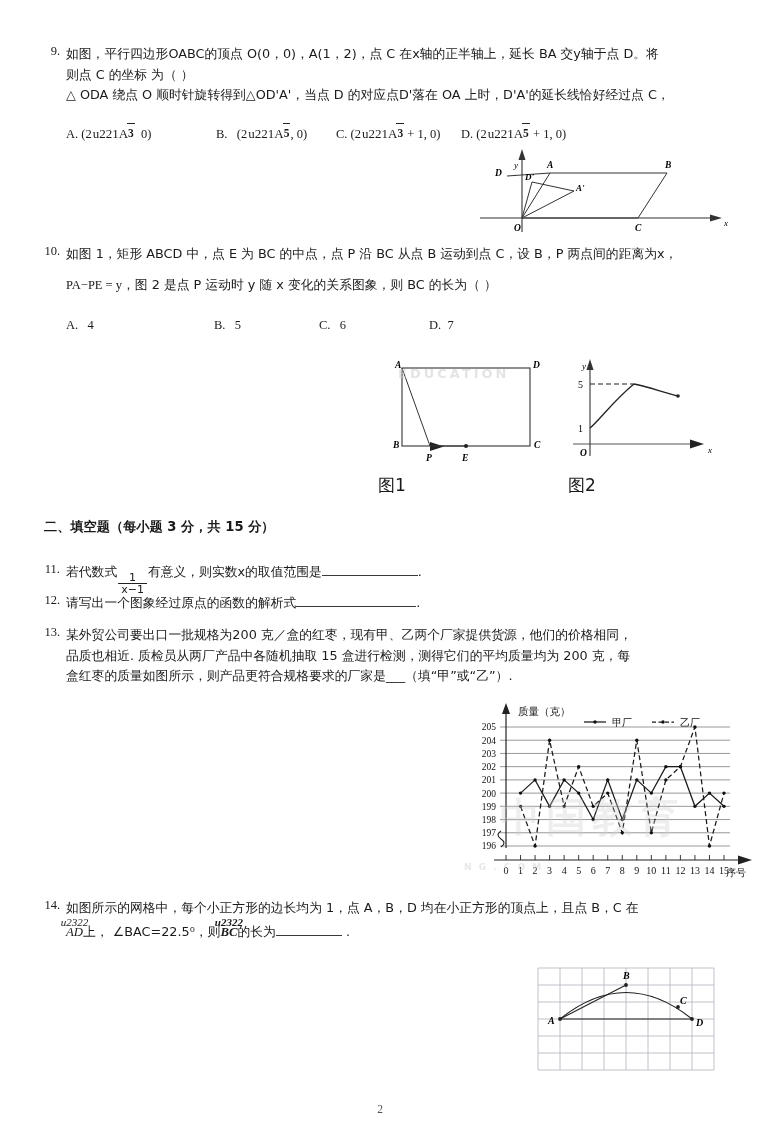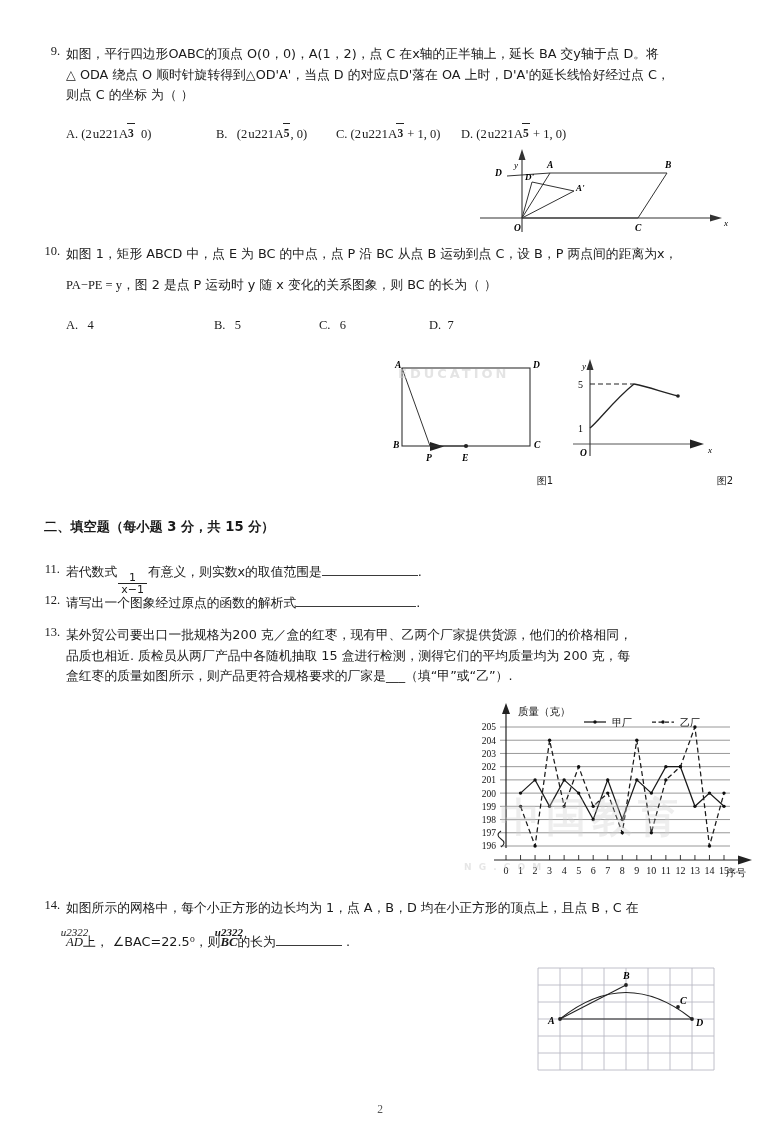--- a/index.html
+++ b/index.html
@@ -46,21 +46,21 @@
     content:"\u2322"; position:absolute; left:50%; transform:translateX(-50%);
     top:-8px; font-size:11px;
   }
   .ital { font-style:italic; }
 
   
   .sect { position:absolute; font-size:13.2px; font-weight:bold; }
 
   
   .fig { position:absolute; }
-  .figcap { text-align:right; font-size:10px; margin-top:2px; }
+  .figcap { text-align:left; font-size:17px; margin-top:2px; }
 
   
   .wm {
     position:absolute; color:#cfcfcf; opacity:.55;
     font-family:"DejaVu Sans", sans-serif; font-weight:bold;
     pointer-events:none; white-space:nowrap;
   }
 
   .pagenum {
     position:absolute; left:0; right:0; text-align:center;
@@ -70,22 +70,22 @@
 </style>
 </head>
 <body>
 
 <div class="page">
 
   <div class="q" style="left:32px; top:44px; width:700px;">
     <div class="qnum">9.</div>
     <div class="qbody">
       <div class="line zh">如图，平行四边形OABC的顶点 O(0，0)，A(1，2)，点 C 在x轴的正半轴上，延长 BA 交y轴于点 D。将</div>
+      <div class="line zh">则点 C 的坐标 为（    ）</div>
       <div class="line zh">△ ODA 绕点 O 顺时针旋转得到△OD'A'，当点 D 的对应点D'落在 OA 上时，D'A'的延长线恰好经过点 C，</div>
-      <div class="line zh">则点 C 的坐标 为（    ）</div>
       <div class="opts" style="margin-top:17px;">
         <div class="opt" style="width:150px;">
           <span>A.</span>
           <span>(2<span class="sqrt"><span class="radicand">3</span></span>&nbsp; 0)</span>
         </div>
         <div class="opt" style="width:120px;">
           <span>B.</span>
           &nbsp;&nbsp;<span>(2<span class="sqrt"><span class="radicand">5</span></span>, 0)</span>
         </div>
         <div class="opt" style="width:125px;">
@@ -327,21 +327,21 @@
         <line x1="190" y1="22" x2="212" y2="22" stroke="#1a1a1a" stroke-width="1.25" stroke-dasharray="4,2.5"></line>
         <circle cx="201" cy="22" r="1.7" fill="#111"></circle>
         <text x="218" y="25.5" font-size="10" fill="#111" font-family="&quot;DejaVu Sans&quot;, sans-serif">乙厂</text>
       </svg>
   </div>
 
   <div class="q" style="left:32px; top:898px; width:700px;">
     <div class="qnum">14.</div>
     <div class="qbody">
       <div class="line zh">如图所示的网格中，每个小正方形的边长均为 1，点 A，B，D 均在小正方形的顶点上，且点 B，C 在</div>
-      <div class="line zh" style="margin-top:13px;">
+      <div class="line zh" style="margin-top:3px;">
         <span class="arcover ital" style="font-family:'Liberation Serif',serif;">AD</span><span>上，  ∠BAC=22.5⁰，则</span><span class="arcover ital" style="font-family:'Liberation Serif',serif; font-weight:bold;">BC</span><span>的长为</span><span class="blank" style="width:66px;"></span>&nbsp;<span>.</span>
       </div>
     </div>
   </div>
 
   <div class="fig" style="left:528px; top:962px;">
     <svg width="210" height="112" viewBox="0 0 210 112">
       <g stroke="#b9b9c4" stroke-width="0.9">
         <line x1="10" y1="6" x2="186" y2="6"></line>
         <line x1="10" y1="23" x2="186" y2="23"></line>

